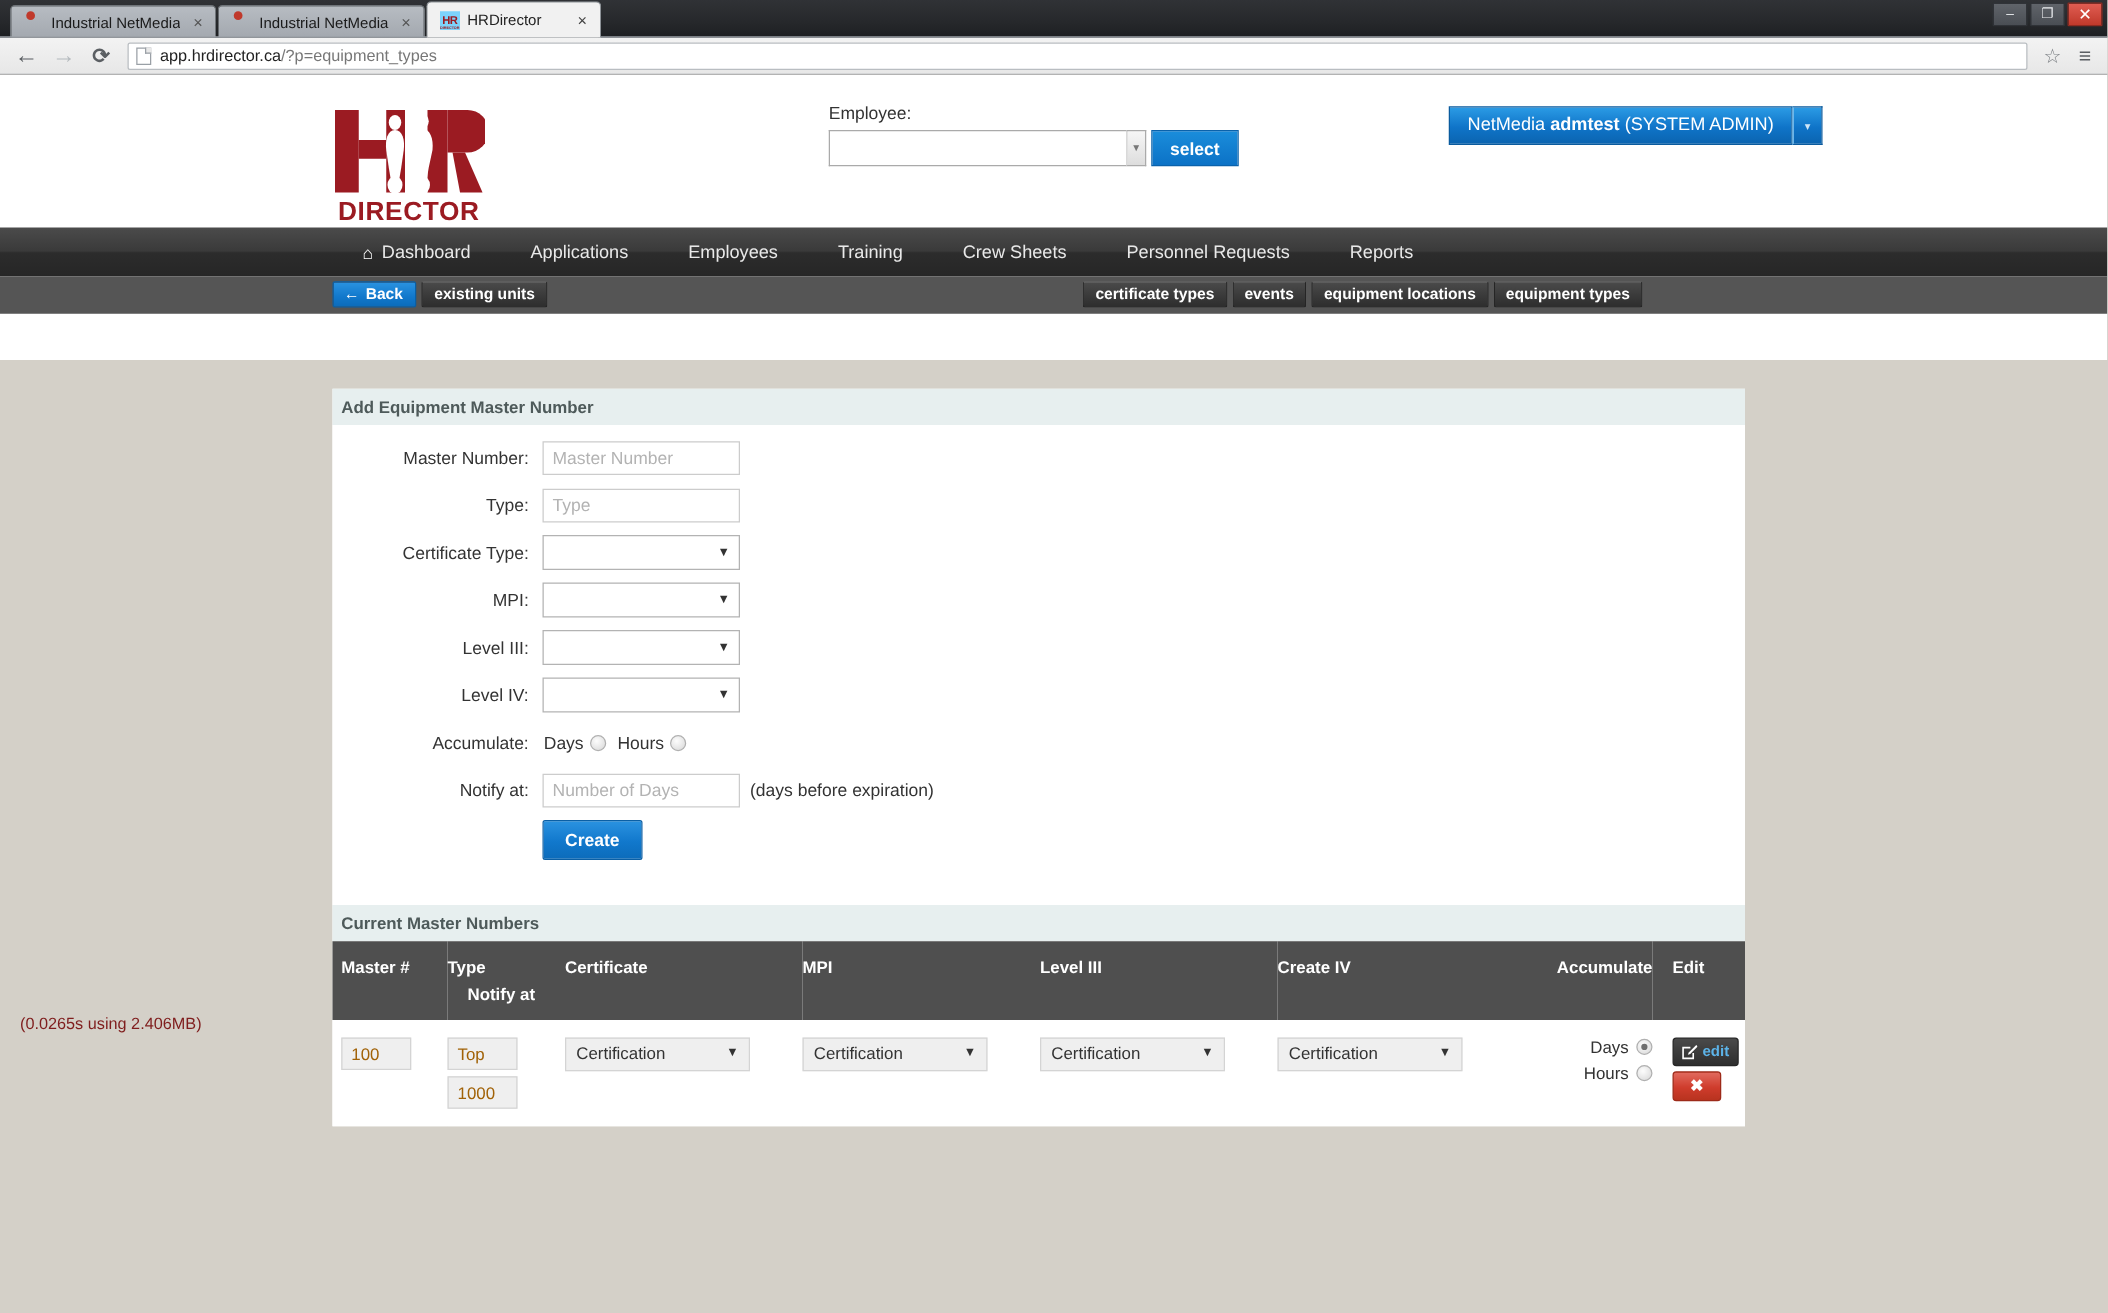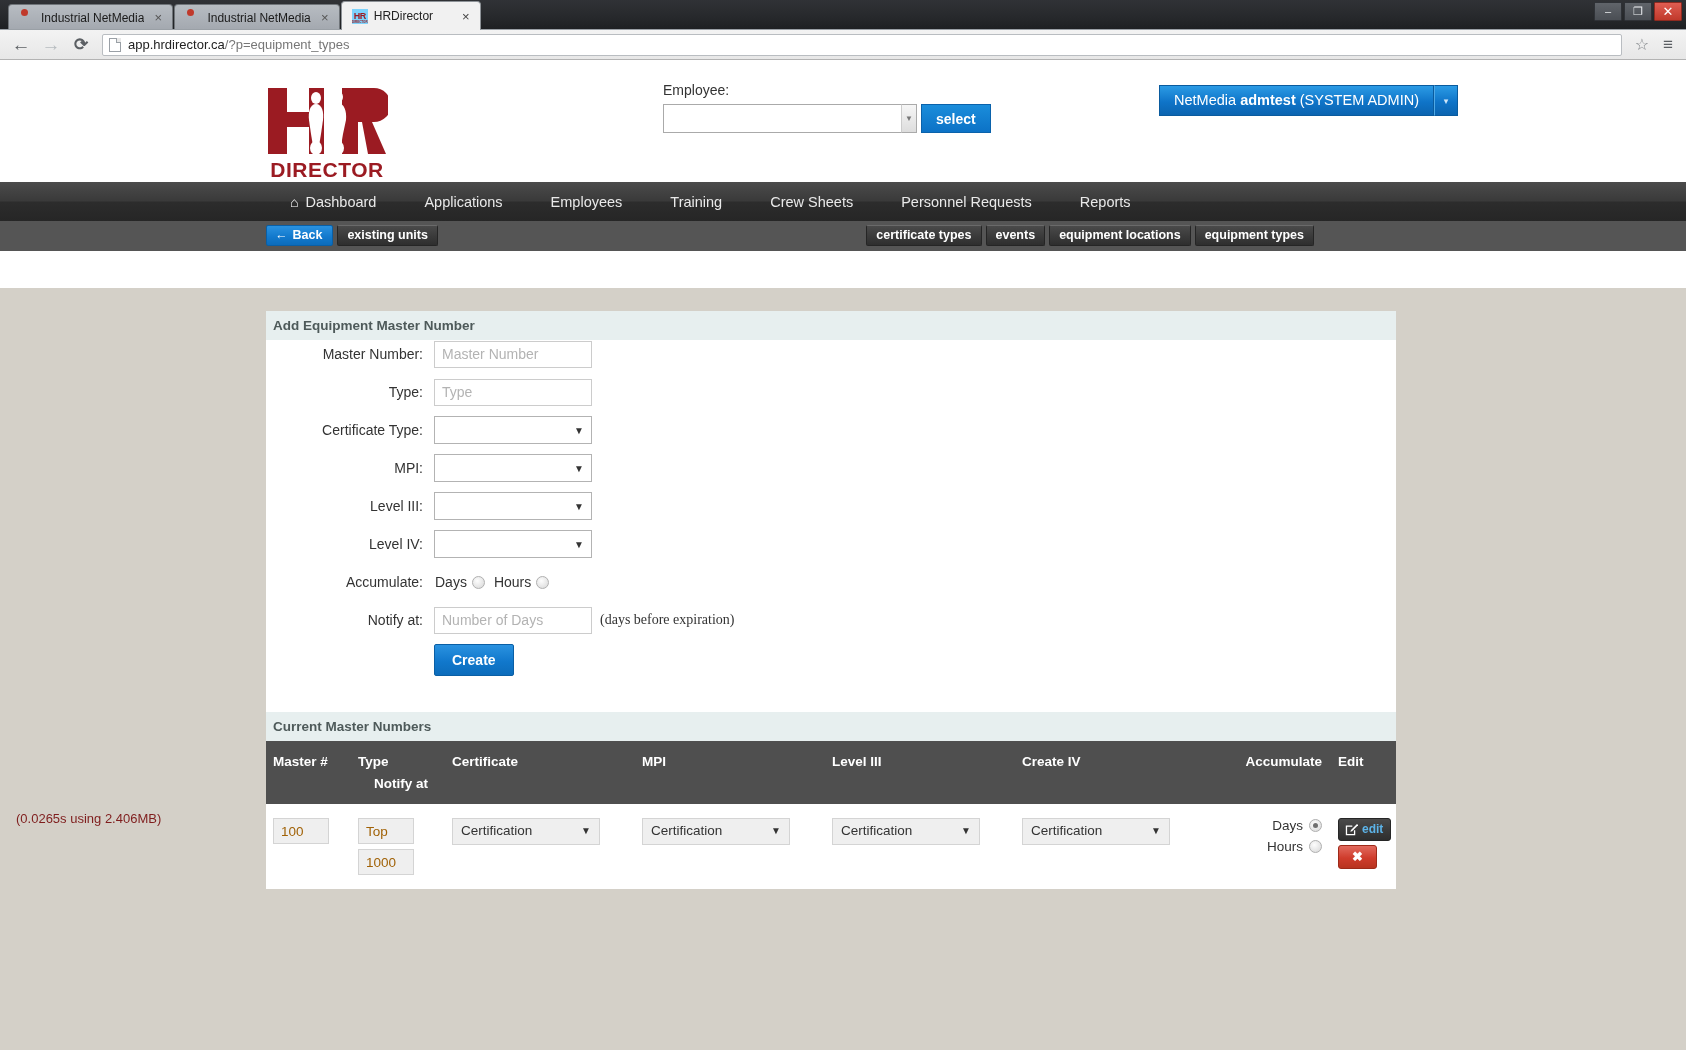--- a/index.html
+++ b/index.html
@@ -336,21 +336,21 @@
     box-shadow: 0 0 0 0 transparent;
   }
   .panel-head {
     background: #e7efef;
     color: #4e5a5a;
     font-size: 13.5px;
     font-weight: bold;
     padding: 7px 0 7px 7px;
   }
   .form-area {
-    padding: 0 0 26px 0;
+    padding: 12px 0 26px 0;
     background: #fff;
   }
   .frow {
     display: flex;
     align-items: center;
     margin-bottom: 10px;
     height: 28px;
   }
   .flabel {
     width: 168px;
@@ -393,21 +393,21 @@
     display:inline-block;
     position: relative;
     flex: 0 0 13px;
   }
   .radio.checked::after {
     content:"";
     position:absolute; left:3px; top:3px;
     width:5px; height:5px; border-radius:50%;
     background:#6f6f6f;
   }
-  .hint { font-size: 14px; color:#333; margin-left: 8px; font-family: Liberation Serif, serif; }
+  .hint { font-size: 14px; color:#333; margin-left: 8px; }
   .btn-create {
     background: linear-gradient(to bottom, #2a92e0 0%, #1178cc 55%, #0c6cbb 100%);
     border: 1px solid #0a5fa5;
     color: #fff;
     font-size: 14px; font-weight: bold;
     padding: 7px 17px;
     border-radius: 2px;
     cursor:pointer;
   }
 

